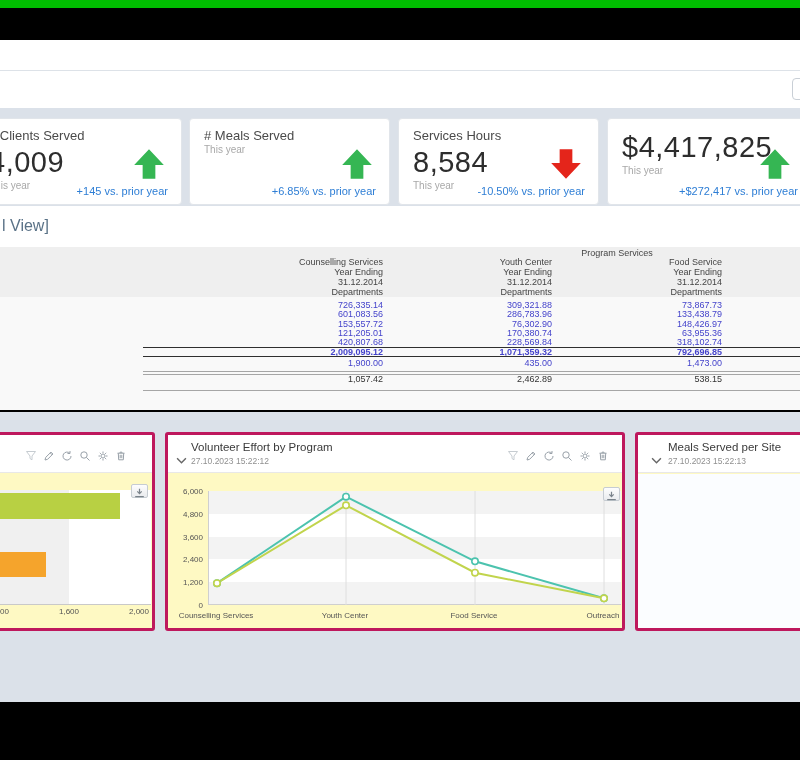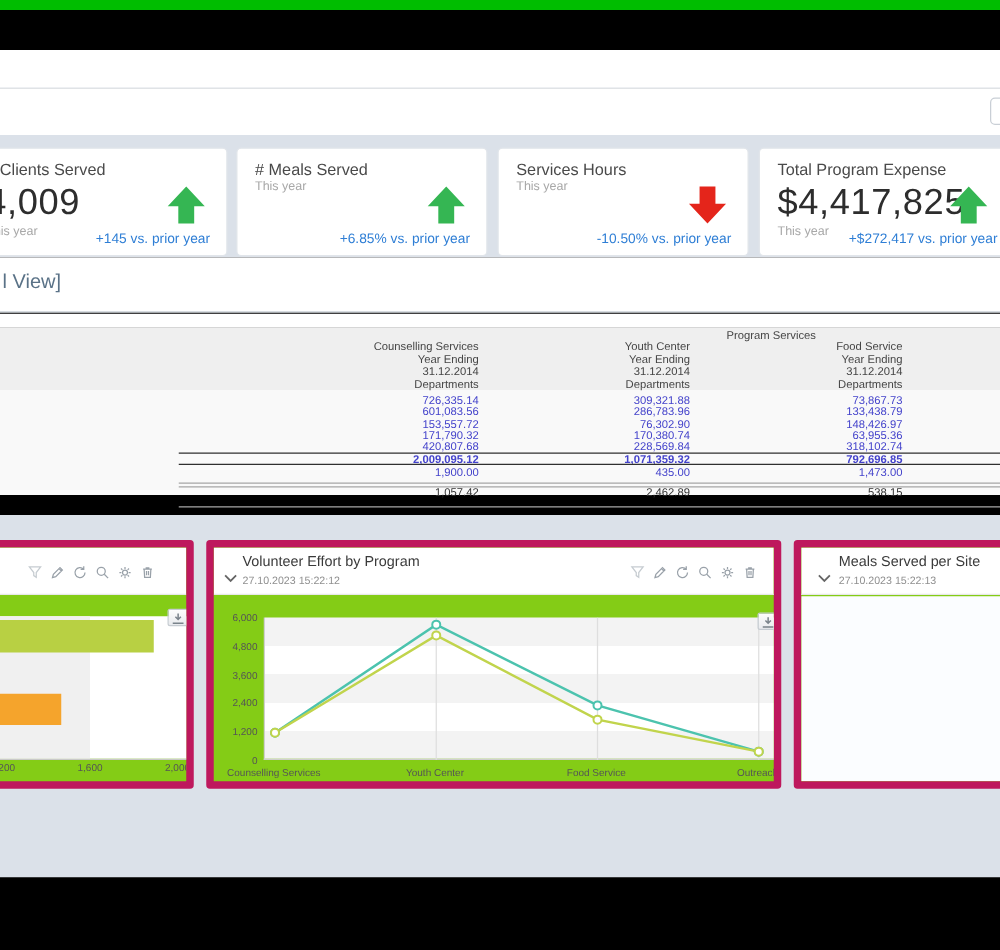--- a/index.html
+++ b/index.html
@@ -20,32 +20,32 @@
   .kpi-value{font-size:29px;color:#2d2d2d;margin-top:3px;letter-spacing:.5px;}
   .kpi-period{font-size:10px;color:#a8a8a8;margin-top:1px;}
   .kpi-delta{position:absolute;right:13px;bottom:7px;font-size:11px;color:#2e7ed5;}
   .kpi-arrow{position:absolute;right:14px;top:27px;width:36px;height:36px;}
   .kpi-card.down .kpi-arrow{transform:rotate(180deg);}
 
   .view-row{left:0;top:206px;width:100%;height:44px;background:#fff;border-bottom:1px solid #cad1d8;}
   .view-link{position:absolute;left:2px;top:11px;font-size:16px;color:#5a7287;}
   .white-strip{left:0;top:251px;width:100%;height:11px;background:#fff;}
 
-  .tbl{left:0;top:262px;width:100%;height:134px;background:#f9f9f9;font-size:9px;text-decoration:underline;}
+  .tbl{left:0;top:247px;width:100%;height:163px;background:#f9f9f9;font-size:9px;text-decoration:underline;}
   .tbl-header{position:absolute;left:0;top:0;width:100%;height:50px;background:#efefef;}
   .tbl-group{position:absolute;left:617px;top:1px;transform:translateX(-50%);font-size:9px;color:#454545;white-space:nowrap;}
   .tbl-colhead{position:absolute;top:10px;text-align:right;font-size:9px;line-height:10px;color:#454545;}
   .tbl-rule{position:absolute;left:143px;right:0;height:1px;}
   .tbl-row{position:absolute;left:0;width:100%;height:10px;line-height:9px;font-size:9px;}
   .tbl-cell{position:absolute;color:#4443cb;white-space:nowrap;}
   .tbl-row.total .tbl-cell{font-weight:bold;}
   .tbl-row.black .tbl-cell{color:#333;}
 
   .charts-band{left:0;top:412px;width:100%;height:290px;background:#dbe1e9;}
-  .chart-card{position:absolute;top:20px;height:199px;background:#84cc16;border:6px solid #be185d;border-radius:3px;overflow:hidden;}
+  .chart-card{position:absolute;top:20px;height:199px;background:#fef9c3;border:3px solid #be185d;border-radius:3px;overflow:hidden;}
   #card-bar{left:-40px;width:195px;}
   #card-line{left:165px;width:460px;}
   #card-empty{left:635px;width:260px;}
   .card-head{position:absolute;left:0;top:0;right:0;height:38px;border-bottom:1px solid #e8e8e8;background:#fff;z-index:2;}
   .card-title{position:absolute;font-size:11.5px;color:#3a3a3a;white-space:nowrap;}
   .card-time{position:absolute;font-size:8.5px;color:#909090;white-space:nowrap;}
   .chev{position:absolute;width:11px;height:7px;}
   .chev svg{stroke:#666;fill:none;stroke-width:1.3;}
   .tools{position:absolute;top:13px;display:flex;gap:6px;}
   .tool{width:12px;height:12px;color:#99a1a9;cursor:pointer;}
@@ -93,28 +93,28 @@
     <div class="kpi-card up" style="left:189px;width:201px;">
       <div class="kpi-title"># Meals Served</div>
       <div class="kpi-period">This year</div>
       <div class="kpi-delta">+6.85% vs. prior year</div>
       <svg class="kpi-arrow" viewBox="0 0 34 34" style="fill: rgb(53, 182, 83);">
           <path d="M17 3L31 18h-8v13H11V18H3z"></path>
         </svg>
     </div>
     <div class="kpi-card down" style="left:398px;width:201px;">
       <div class="kpi-title">Services Hours</div>
+      <div class="kpi-value">8,584</div>
       <div class="kpi-period">This year</div>
       <div class="kpi-delta">-10.50% vs. prior year</div>
       <svg class="kpi-arrow" viewBox="0 0 34 34" style="fill: rgb(228, 37, 27);">
           <path d="M17 3L31 18h-8v13H11V18H3z"></path>
         </svg>
     </div>
     <div class="kpi-card up" style="left:607px;width:205px;">
-      <div class="kpi-title">Total Program Expense</div>
       <div class="kpi-value">$4,417,825</div>
       <div class="kpi-period">This year</div>
       <div class="kpi-delta">+$272,417 vs. prior year</div>
       <svg class="kpi-arrow" style="right: 18px; fill: rgb(53, 182, 83);" viewBox="0 0 34 34">
           <path d="M17 3L31 18h-8v13H11V18H3z"></path>
         </svg>
     </div>
   </div>
 
   <div class="abs view-row">
@@ -154,21 +154,21 @@
           <span class="tbl-cell" style="right: 417px;">601,083.56</span>
           <span class="tbl-cell" style="right: 248px;">286,783.96</span>
           <span class="tbl-cell" style="right: 78px;">133,438.79</span>
         </div>
         <div class="tbl-row" style="top: 72.6px;">
           <span class="tbl-cell" style="right: 417px;">153,557.72</span>
           <span class="tbl-cell" style="right: 248px;">76,302.90</span>
           <span class="tbl-cell" style="right: 78px;">148,426.97</span>
         </div>
         <div class="tbl-row" style="top: 81.9px;">
-          <span class="tbl-cell" style="right: 417px;">171,790.32</span>
+          <span class="tbl-cell" style="right: 417px;">121,205.01</span>
           <span class="tbl-cell" style="right: 248px;">170,380.74</span>
           <span class="tbl-cell" style="right: 78px;">63,955.36</span>
         </div>
         <div class="tbl-row" style="top: 91.2px;">
           <span class="tbl-cell" style="right: 417px;">420,807.68</span>
           <span class="tbl-cell" style="right: 248px;">228,569.84</span>
           <span class="tbl-cell" style="right: 78px;">318,102.74</span>
         </div>
         <div class="tbl-row total" style="top: 101px;">
           <span class="tbl-cell" style="right: 417px;">2,009,095.12</span>

